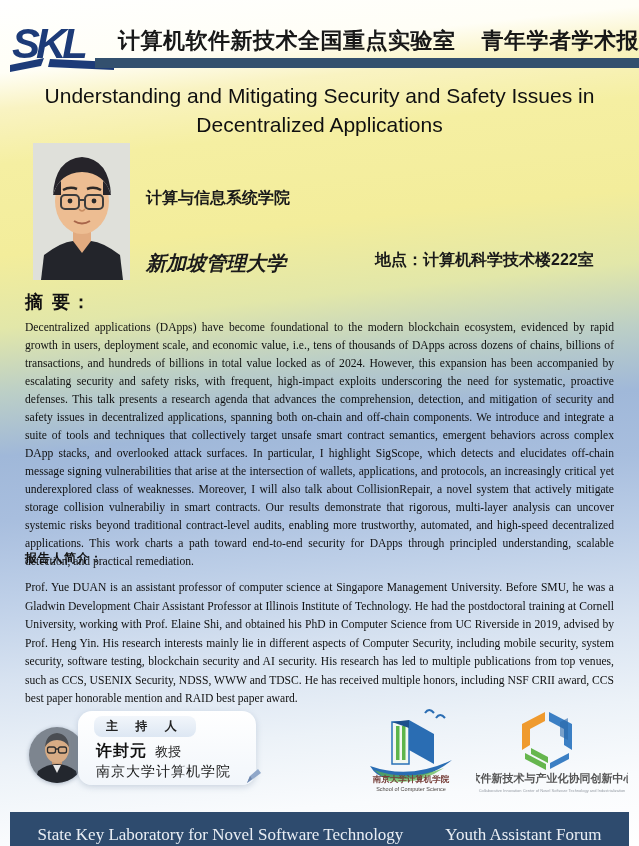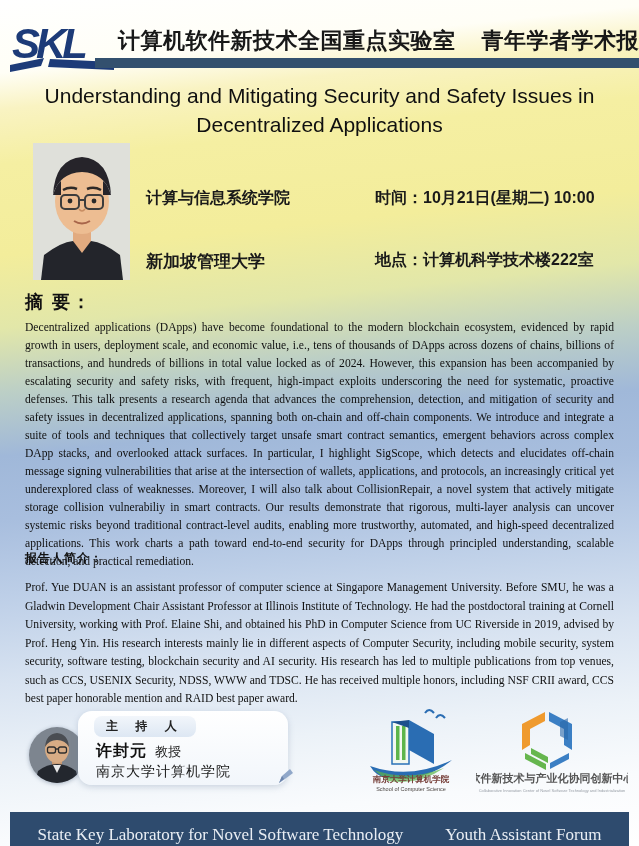--- a/index.html
+++ b/index.html
@@ -20,38 +20,38 @@
   
   .talk-title{position:absolute;left:0;top:81px;width:100%;text-align:center;
     font-size:21px;line-height:29px;color:#101010;}
   
   .speaker-photo{position:absolute;left:33px;top:143px;width:97px;height:137px;overflow:hidden;}
   .speaker-name-row{position:absolute;left:146px;top:145px;}
   .speaker-name{font-family:"Liberation Serif","DejaVu Serif",serif;font-weight:bold;
     font-size:27px;color:#101010;letter-spacing:2px;}
   .speaker-title{font-size:15px;font-weight:bold;color:#1a1a1a;margin-left:10px;}
   .speaker-school{position:absolute;left:146px;top:188px;font-size:16px;font-weight:bold;color:#1a1a1a;}
-  .speaker-univ{position:absolute;left:146px;top:250px;font-size:17px;font-weight:bold;color:#1a1a1a;}
+  .speaker-univ{position:absolute;left:146px;top:250px;font-size:20px;font-weight:bold;color:#1a1a1a;font-style:italic;}
   .meta-time{position:absolute;left:375px;top:188px;font-size:16px;font-weight:bold;color:#1a1a1a;}
   .meta-loc{position:absolute;left:375px;top:250px;font-size:16px;font-weight:bold;color:#1a1a1a;}
   
   .abstract-heading{position:absolute;left:25px;top:290px;font-size:18px;font-weight:bold;
     color:#111;letter-spacing:2px;text-align:center;}
   .abstract-body{position:absolute;left:25px;top:319px;width:589px;
     font-family:"Liberation Serif","DejaVu Serif",serif;font-size:11.6px;line-height:18px;
     text-align:justify;color:#101010;}
   .bio-heading{position:absolute;left:25px;top:550px;font-size:12px;font-weight:bold;
     color:#111;letter-spacing:1px;}
   .bio-body{position:absolute;left:25px;top:579px;width:589px;
     font-family:"Liberation Serif","DejaVu Serif",serif;font-size:11.6px;line-height:18.5px;
     text-align:justify;color:#101010;}
   
   .host-photo{position:absolute;left:29px;top:727px;width:56px;height:56px;border-radius:50%;
     overflow:hidden;box-shadow:0 1px 4px rgba(60,80,110,.4);}
-  .host-card{position:absolute;left:78px;top:711px;width:210px;height:74px;border-radius:14px;
+  .host-card{position:absolute;left:78px;top:711px;width:178px;height:74px;border-radius:14px;
     background:linear-gradient(180deg,#ffffff,#f2f6fb);box-shadow:0 2px 6px rgba(110,130,160,.3);}
   .host-label{position:absolute;left:16px;top:5px;padding:2px 12px;border-radius:8px;
     background:linear-gradient(180deg,#f2f6fb,#dde7f3);font-size:12px;font-weight:bold;
     letter-spacing:7px;color:#222;}
   .host-name-row{position:absolute;left:18px;top:30px;}
   .host-name{font-size:16px;font-weight:bold;color:#111;letter-spacing:1px;}
   .host-title{font-family:"Liberation Serif","DejaVu Serif",serif;font-size:13px;color:#222;margin-left:8px;}
   .host-affil{position:absolute;left:18px;top:52px;font-family:"Liberation Serif","DejaVu Serif",serif;
     font-size:14px;color:#1a1a1a;letter-spacing:1px;}
   .pen-icon{position:absolute;right:-6px;bottom:0;width:18px;height:18px;}
@@ -100,21 +100,20 @@
       <path d="M54,46 q7,-3 14,1" stroke="#2f2a28" stroke-width="2.5" fill="none"></path>
       <path d="M46,66 q3,4 6,0" stroke="#c78d62" stroke-width="1.5" fill="none"></path>
       <path d="M41,78 q8,5 16,0" stroke="#a8654a" stroke-width="2" fill="none"></path>
       <path d="M8,137 L11,112 Q28,99 40,98 L58,98 Q70,99 87,112 L90,137 Z" fill="#23252b"></path>
       <path d="M40,98 L49,110 L58,98 Z" fill="#e2ab80"></path>
     </svg>
   </div>
 
   <div class="speaker-school">计算与信息系统学院</div>
   <div class="speaker-univ">新加坡管理大学</div>
-  <div class="meta-time"><span>时间：</span><span>10月21日(星期二) 10:00</span></div>
   <div class="meta-loc"><span>地点：</span><span>计算机科学技术楼222室</span></div>
 
   <div class="abstract-heading">摘 要：</div>
   <div class="abstract-body">Decentralized applications (DApps) have become foundational to the modern blockchain ecosystem, evidenced by rapid growth in users, deployment scale, and economic value, i.e., tens of thousands of DApps across dozens of chains, billions of transactions, and hundreds of billions in total value locked as of 2024. However, this expansion has been accompanied by escalating security and safety risks, with frequent, high-impact exploits underscoring the need for systematic, proactive defenses. This talk presents a research agenda that advances the comprehension, detection, and mitigation of security and safety issues in decentralized applications, spanning both on-chain and off-chain components. We introduce and integrate a suite of tools and techniques that collectively target unsafe smart contract semantics, emergent behaviors across complex DApp stacks, and overlooked attack surfaces. In particular, I highlight SigScope, which detects and elucidates off-chain message signing vulnerabilities that arise at the intersection of wallets, applications, and protocols, an increasingly critical yet underexplored class of weaknesses. Moreover, I will also talk about CollisionRepair, a novel system that actively mitigate storage collision vulnerabiliy in smart contracts. Our results demonstrate that rigorous, multi-layer analysis can uncover systemic risks beyond traditional contract-level audits, enabling more trustworthy, automated, and high-speed decentralized applications. This work charts a path toward end-to-end security for DApps through principled understanding, scalable detection, and practical remediation.</div>
 
   <div class="bio-heading">报告人简介：</div>
   <div class="bio-body">Prof. Yue DUAN is an assistant professor of computer science at Singapore Management University. Before SMU, he was a Gladwin Development Chair Assistant Professor at Illinois Institute of Technology. He had the postdoctoral training at Cornell University, working with Prof. Elaine Shi, and obtained his PhD in Computer Science from UC Riverside in 2019, advised by Prof. Heng Yin. His research interests mainly lie in different aspects of Computer Security, including mobile security, system security, software testing, blockchain security and AI security. His research has led to multiple publications from top venues, such as CCS, USENIX Security, NDSS, WWW and TDSC. He has received multiple honors, including NSF CRII award, CCS best paper honorable mention and RAID best paper award.</div>
 
   <div class="host-photo">
     <svg width="56" height="56" viewBox="0 0 56 56">

